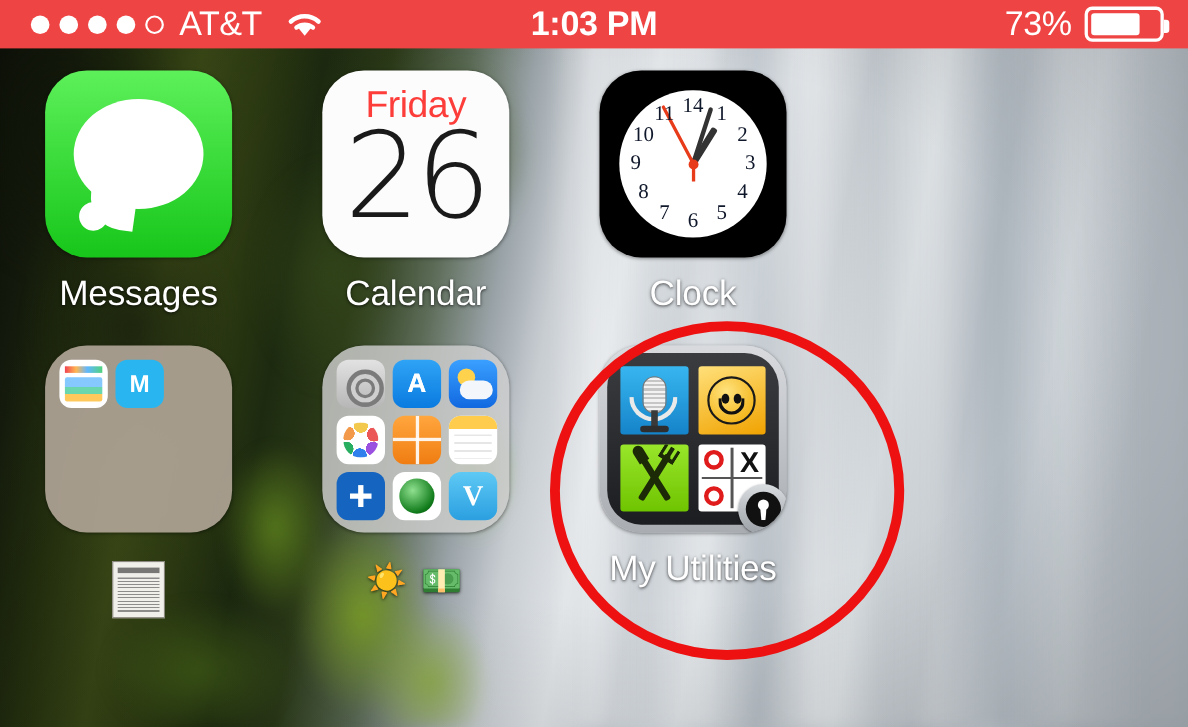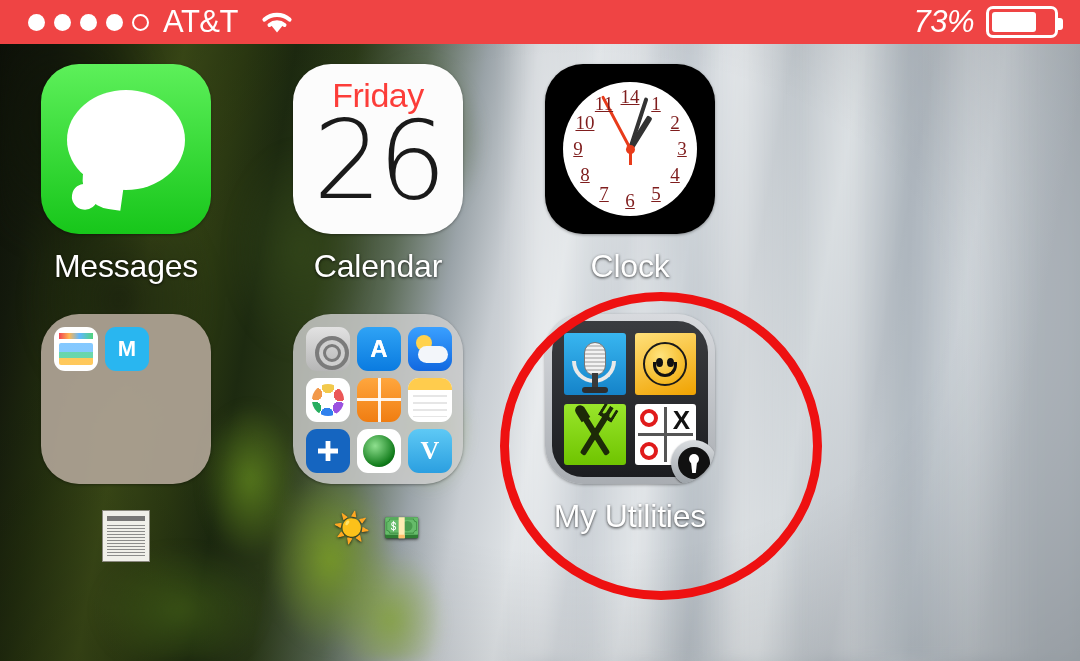--- a/index.html
+++ b/index.html
@@ -60,21 +60,21 @@
     display:flex; align-items:center;
     color:#fff;
   }
   .sb-left  { position:absolute; left:28px; display:flex; align-items:center; gap:10px; }
   .sb-dots  { display:flex; align-items:center; gap:9px; }
   .dot      { width:17px; height:17px; border-radius:50%; background:#fff; }
   .dot.off  { background:transparent; border:2.5px solid #fff; }
   .sb-carrier { font-size:31px; letter-spacing:-.5px; font-weight:400; margin-left:4px; }
   .sb-wifi  { margin-left:10px; display:block; }
   .sb-center{ position:absolute; left:0; right:0; text-align:center; font-size:31px; font-weight:600; letter-spacing:-.3px; }
-  .sb-right { position:absolute; right:22px; display:flex; align-items:center; gap:12px;font-style:italic; }
+  .sb-right { position:absolute; right:22px; display:flex; align-items:center; gap:12px; }
   .sb-batt-pct { font-size:31px; font-weight:400; letter-spacing:-.5px; }
   .batt-shell { width:72px; height:32px; border:3px solid #fff; border-radius:7px; padding:3px; position:relative; }
   .batt-fill  { height:100%; background:#fff; border-radius:3px; }
   .batt-nub   { position:absolute; right:-8px; top:9px; width:5px; height:12px; background:#fff; border-radius:0 3px 3px 0; }
 
   
   #grid { position:absolute; left:0; top:44px; width:1080px; height:617px; }
   .row { position:absolute; left:0; width:1080px; display:flex; }
   .row1 { top:20px; }
   .row2 { top:270px; }
@@ -117,21 +117,21 @@
   .cam-body { position:absolute; left:20px; top:58px; width:130px; height:70px; background:linear-gradient(180deg,#4c4c4c,#2c2c2c); border-radius:6px; border:2px solid #9a9a9a; }
   .cam-top  { position:absolute; left:55px; top:38px; width:62px; height:24px; background:#3a3a3a; border-radius:12px 12px 0 0; }
   .cam-nub  { position:absolute; left:26px; top:46px; width:22px; height:12px; background:#4a4a4a; border-radius:3px; }
   .cam-lens { position:absolute; left:55px; top:70px; width:56px; height:56px; border-radius:50%; border:5px solid #d8d8d8; background:#3a3a3a; }
   .cam-dot  { position:absolute; right:22px; top:66px; width:10px; height:10px; border-radius:50%; background:#f0a400; }
   .cam-foot { position:absolute; left:22px; top:128px; width:126px; height:10px; background:linear-gradient(180deg,#9a9a9a,#6e6e6e); border-radius:0 0 5px 5px; }
 
   
   .ic-clock { background:#000; }
   .clock-face { position:absolute; left:18px; top:18px; width:134px; height:134px; border-radius:50%; background:#fff; }
-  .cn { position:absolute; font-size:19px; color:#7f1d1d; font-family:"Liberation Serif", serif; transform:translate(-50%,-50%);text-decoration:underline; }
+  .cn { position:absolute; font-size:19px; color:#0f172a; font-family:"Liberation Serif", serif; transform:translate(-50%,-50%); }
   .hand { position:absolute; left:50%; top:50%; transform-origin:50% 100%; border-radius:2px; }
   .hand-h { width:6px; height:38px; background:#333; margin-left:-3px; margin-top:-38px; transform:rotate(32deg); }
   .hand-m { width:4px; height:54px; background:#333; margin-left:-2px; margin-top:-54px; transform:rotate(18deg); }
   .hand-s { width:3px; height:60px; background:#e83b1a; margin-left:-1.5px; margin-top:-60px; transform:rotate(-28deg); }
   .hand-s-tail { position:absolute; left:50%; top:50%; width:3px; height:16px; background:#e83b1a; margin-left:-1.5px; }
   .clock-pin { position:absolute; left:50%; top:50%; width:9px; height:9px; margin:-4.5px 0 0 -4.5px; border-radius:50%; background:#e83b1a; }
 
   
   .folder { border-radius:38px; padding:13px; display:grid; gap:7px; }
   .fold-tan  { background:rgba(176,164,150,.92); grid-template-columns:repeat(3,44px); grid-template-rows:repeat(3,44px); }
@@ -264,20 +264,21 @@
       <span class="dot off"></span>
     </div>
     <span class="sb-carrier">AT&amp;T</span>
     <svg class="sb-wifi" width="38" height="28" viewBox="0 0 38 28">
       <path d="M19 24.5 L12.5 16.5 a10.5 10.5 0 0 1 13 0 Z" fill="#fff"></path>
       <path d="M6.5 11.5 a19 19 0 0 1 25 0" stroke="#fff" stroke-width="4.2" fill="none" stroke-linecap="round"></path>
       <path d="M11.5 17 a12 12 0 0 1 15 0" stroke="#fff" stroke-width="4" fill="none" stroke-linecap="round"></path>
     </svg>
   </div>
 
+  <div class="sb-center">1:03 PM</div>
 
   <div class="sb-right">
     <span class="sb-batt-pct">73%</span>
     <div class="batt-shell">
       <div class="batt-fill" id="batt-fill" style="width: 73%;"></div>
       <div class="batt-nub"></div>
     </div>
   </div>
 </div>
 

